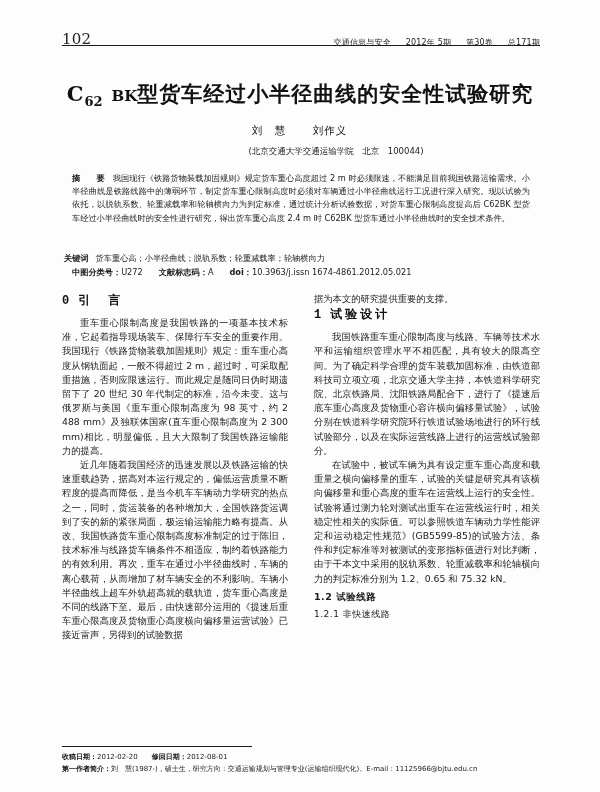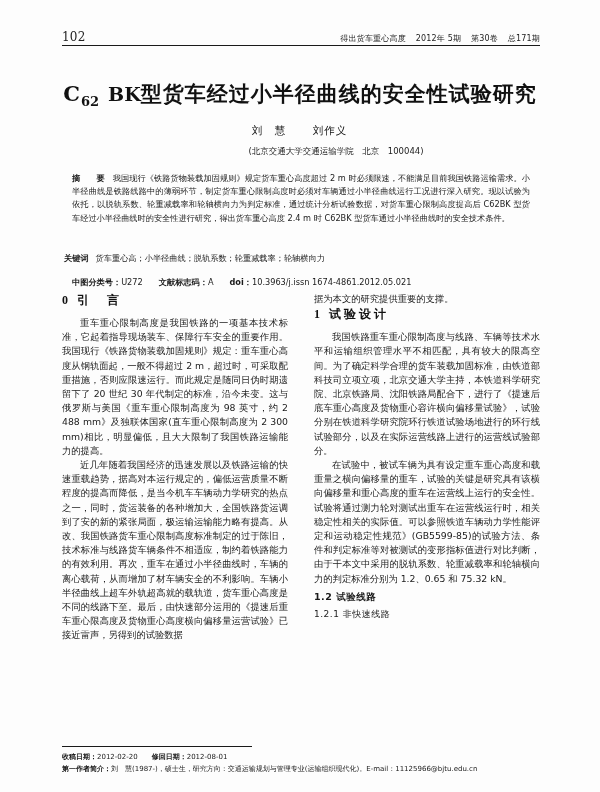--- a/index.html
+++ b/index.html
@@ -30,29 +30,29 @@
     top: 30px;
     width: 478px;
     display: flex;
     justify-content: space-between;
     align-items: flex-end;
     font-size: 8.5px;
     letter-spacing: 0.2px;
   }
   .runhead .folio {
     font-family: "DejaVu Serif", "Liberation Serif", serif;
-    font-size: 12px;
+    font-size: 15px;
     color: #222;
   }
   .runhead .journal {
     font-size: 8px;
     color: #222;
     white-space: nowrap;
   }
-  .runhead .journal span { margin-left: 7px; }
+  .runhead .journal span { margin-left: 12px; }
   .runhead .journal span:first-child { margin-left: 0; }
   .head-rule {
     position: absolute;
     left: 62px;
     top: 45px;
     width: 478px;
     height: 1.4px;
     background: #1a1a1a;
   }
 
@@ -67,21 +67,21 @@
     font-size: 21px;
     letter-spacing: 1px;
     color: #111;
   }
   .title .sub {
     font-size: 13px;
     vertical-align: sub;
     letter-spacing: 0;
   }
   .title .bk {
-    font-size: 19px;
+    font-size: 15px;
     letter-spacing: 0;
     margin-left: 9px;
   }
   .authors {
     position: absolute;
     left: 0; top: 124px;
     width: 599px;
     text-align: center;
     font-size: 10.5px;
     letter-spacing: 1px;
@@ -120,21 +120,21 @@
     left: 64px;
     top: 252px;
     width: 458px;
     font-size: 8.2px;
     line-height: 13px;
   }
   .kw .lbl { font-weight: bold; margin-right: 7px; }
   .clc {
     position: absolute;
     left: 72px;
-    top: 276px;
+    top: 266px;
     width: 458px;
     font-size: 8.2px;
     line-height: 13px;
     white-space: nowrap;
   }
   .clc b { font-weight: bold; }
   .clc .seg { margin-right: 16px; }
 
   
   .cols {
@@ -145,21 +145,21 @@
     height: 440px;
     display: flex;
     justify-content: space-between;
   }
   .col {
     width: 226px;
   }
   .sec-h {
     font-size: 12px;
     font-weight: bold;
-    font-family: Liberation Serif, serif;
+    font-family: Liberation Mono, monospace;
     letter-spacing: 3px;
     margin: 0 0 7px 0;
     color: #111;
   }
   .sec-h .num { letter-spacing: 0; margin-right: 9px; }
   .sec-h2 {
     font-size: 9.5px;
     font-weight: bold;
     margin: 5px 0 2px 0;
     letter-spacing: 0.5px;
@@ -201,21 +201,21 @@
   .foot .l1 .seg { margin-right: 14px; }
 </style>
 </head>
 <body>
 
 <div class="page">
 
   <div class="runhead">
     <div class="folio">102</div>
     <div class="journal">
-      <span>得出货车重心高度</span>
+      <span>交通信息与安全</span>
       <span>2012年 5期</span>
       <span>第30卷</span>
       <span>总171期</span>
     </div>
   </div>
   <div class="head-rule"></div>
 
   <div class="title">
     <span>C</span><span class="sub">62</span><span class="bk">BK</span><span>型货车经过小半径曲线的安全性试验研究</span>
   </div>

